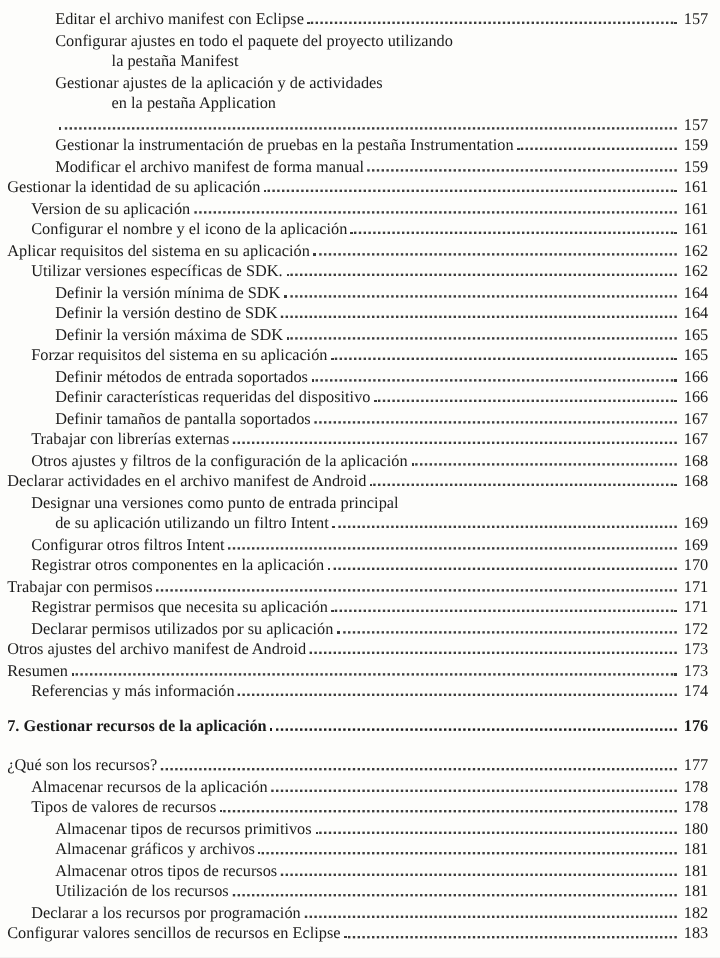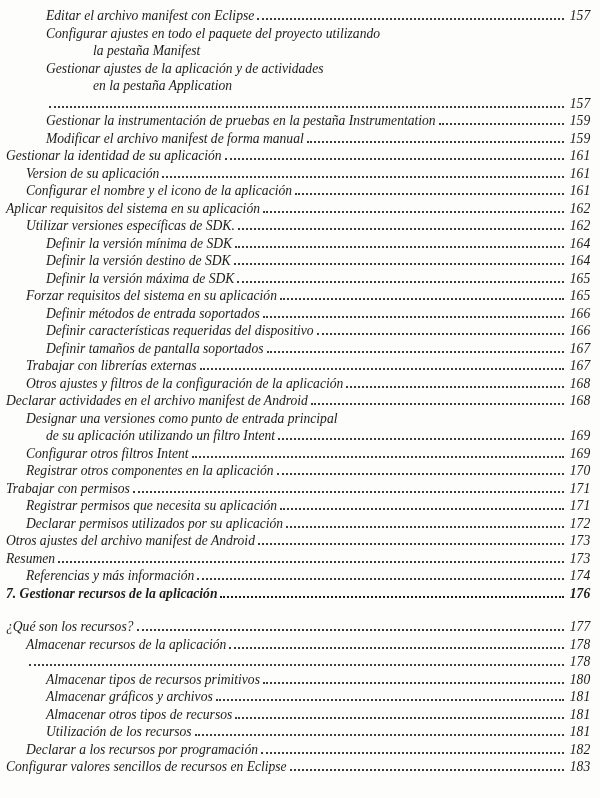--- a/index.html
+++ b/index.html
@@ -7,35 +7,35 @@
     width:600px;height:798px;margin:0 auto;box-sizing:border-box;
     background:#fdfdfb;color:#1c1c1c;overflow:hidden;
     padding:7px 8px 0 4px;
     font-family:"Liberation Serif","DejaVu Serif",serif;
     font-size:13.6px;
   }
   .toc{width:100%;}
   .row{
     display:flex;align-items:baseline;
     height:17.5px;line-height:17.5px;
-    white-space:nowrap;overflow:hidden;font-style:italic;
+    white-space:nowrap;overflow:hidden;
   }
   .title{flex:0 0 auto;}
   .leader{
     flex:1 1 auto;min-width:8px;
     border-bottom:2px dotted #3c3c3c;
     margin:0 4px 3px 3px;
     align-self:baseline;
   }
   .pnum{flex:0 0 auto;min-width:24px;text-align:center;}
   .ind-0{padding-left:2px;}
   .ind-1{padding-left:22px;}
   .ind-2{padding-left:42px;}
   .ind-3{padding-left:86px;flex-direction:column;}
-  .chapter{font-weight:bold;margin-bottom:16px;}
+  .chapter{font-weight:bold;margin-top:11px;margin-bottom:16px;}
   .chapter .leader{border-bottom-color:#1c1c1c;}
 </style>
 </head>
 <body>
 
 <div class="page">
   <div class="toc">
 
   <div class="row ind-2">
         <span class="title">Editar el archivo manifest con Eclipse</span>
@@ -207,20 +207,21 @@
         <span class="title">¿Qué son los recursos?</span>
         <span class="leader"></span>
         <span class="pnum">177</span>
       </div>
       <div class="row ind-1">
         <span class="title">Almacenar recursos de la aplicación</span>
         <span class="leader"></span>
         <span class="pnum">178</span>
       </div>
       <div class="row ind-1">
+        <span class="title">Tipos de valores de recursos</span>
         <span class="leader"></span>
         <span class="pnum">178</span>
       </div>
       <div class="row ind-2">
         <span class="title">Almacenar tipos de recursos primitivos</span>
         <span class="leader"></span>
         <span class="pnum">180</span>
       </div>
       <div class="row ind-2">
         <span class="title">Almacenar gráficos y archivos</span>

